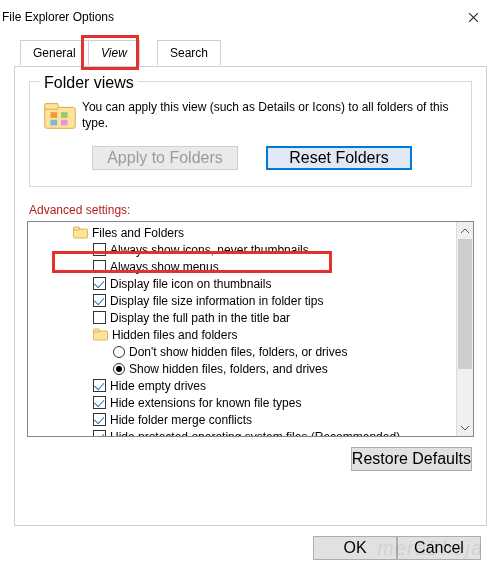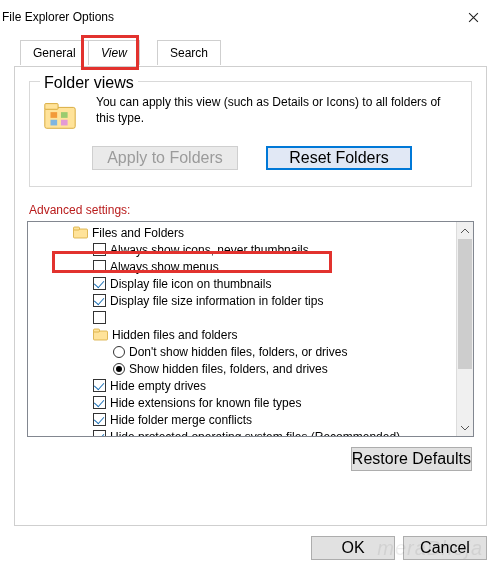--- a/index.html
+++ b/index.html
@@ -26,21 +26,21 @@
 
   
   .hl-tab { position: absolute; border: 3px solid #e2322e; pointer-events: none; z-index: 20; left: 81px; top: 35px; width: 58px; height: 35px; }
   .hl-item { position: absolute; border: 3px solid #e2322e; pointer-events: none; z-index: 20; left: 52px; top: 251px; width: 280px; height: 22px; }
 
   .panel { border: 1px solid #cfcfcf; margin: 0 14px; padding: 10px 12px 12px 12px; position: relative; background: #fff; }
 
   
   .group { border: 1px solid #d9d9d9; margin: 4px 2px 0 2px; padding: 12px 10px 16px 10px; position: relative; }
   .group-title { position: absolute; top: -8px; left: 10px; background: #fff; padding: 0 4px; font-size: 16px; color: #000; }
-  .fv-body { display: flex; gap: 16px; }
+  .fv-body { display: flex; gap: 2px; align-items: center; }
   .folder-icon-box { width: 40px; height: 42px; display: flex; align-items: center; justify-content: center; }
   .folder-icon-box svg { width: 38px; height: 38px; }
   .fv-text { font-size: 12px; color: #000; line-height: 1.35; flex: 1; }
   .fv-buttons { display: flex; gap: 28px; margin-top: 10px; padding-left: 52px; }
   .btn { height: 24px; min-width: 146px; font-size: 16px; border: 1px solid #adadad; background: #e1e1e1; display: inline-flex; align-items: center; justify-content: center; color: #333; }
   .btn.disabled { color: #9b9b9b; background: #eaeaea; border-color: #cfcfcf; }
   .btn.selected { border: 2px solid #0078d7; background: #e1e8f5; color: #000; text-align: center; }
 
   
   .adv-label { font-size: 12px; margin: 16px 2px 4px 2px; color: #b91c1c; }
@@ -60,21 +60,21 @@
   .node .chk { width: 13px; height: 13px; border: 1px solid #333; background: #fff; display: inline-flex; align-items: center; justify-content: center; }
   .node .chk.checked::after { content: ""; width: 8px; height: 5px; border-left: 1.5px solid #1a6fb5; border-bottom: 1.5px solid #1a6fb5; transform: rotate(-48deg) translate(0.5px,-1px); }
   .node .radio { width: 12px; height: 12px; border: 1px solid #333; border-radius: 50%; display: inline-flex; align-items: center; justify-content: center; }
   .node .radio.on::after { content: ""; width: 6px; height: 6px; background: #000; border-radius: 50%; }
   .node .ficon { width: 15px; height: 13px; display: inline-flex; align-items: center; justify-content: center; }
   .node .ficon svg { width: 15px; height: 13px; }
 
   .restore-row { display: flex; justify-content: flex-end; margin: 10px 2px 0 2px; }
   .btn.small { min-width: 120px; height: 24px; background: #e1e1e1; border: 1px solid #adadad; color: #000; }
 
-  .bottom-row { position: absolute; right: 14px; bottom: 12px; display: flex; gap: 8px; }
+  .bottom-row { position: absolute; right: 20px; bottom: 12px; display: flex; }
   .btn.std { min-width: 84px; height: 24px; background: #e1e1e1; border: 1px solid #adadad; color: #000; }
   .btn.std.disabled { color: #9b9b9b; }
 
   .watermark { position: absolute; right: 18px; bottom: 12px; font-size: 20px; color: rgba(0,0,0,0.07); font-style: italic; pointer-events: none; letter-spacing: 1px; }
 </style>
 </head>
 <body>
 
 <div class="window">
 
@@ -144,20 +144,21 @@
         <div class="node indent1">
             <span class="chk checked"></span>
             <span>Display file icon on thumbnails</span>
           </div>
         <div class="node indent1">
             <span class="chk checked"></span>
             <span>Display file size information in folder tips</span>
           </div>
         <div class="node indent1">
             <span class="chk"></span>
+            <span>Display the full path in the title bar</span>
           </div>
         <div class="node indent1">
             <span class="ficon">
               <svg viewBox="0 0 15 13">
                 <rect x="0.5" y="3" width="14" height="9" rx="1" fill="#ffe39a" stroke="#d7a93a" stroke-width="0.8"></rect>
                 <rect x="0.5" y="1" width="6" height="3" rx="1" fill="#ffe39a" stroke="#d7a93a" stroke-width="0.8"></rect>
               </svg>
             </span>
             <span>Hidden files and folders</span>
           </div>

